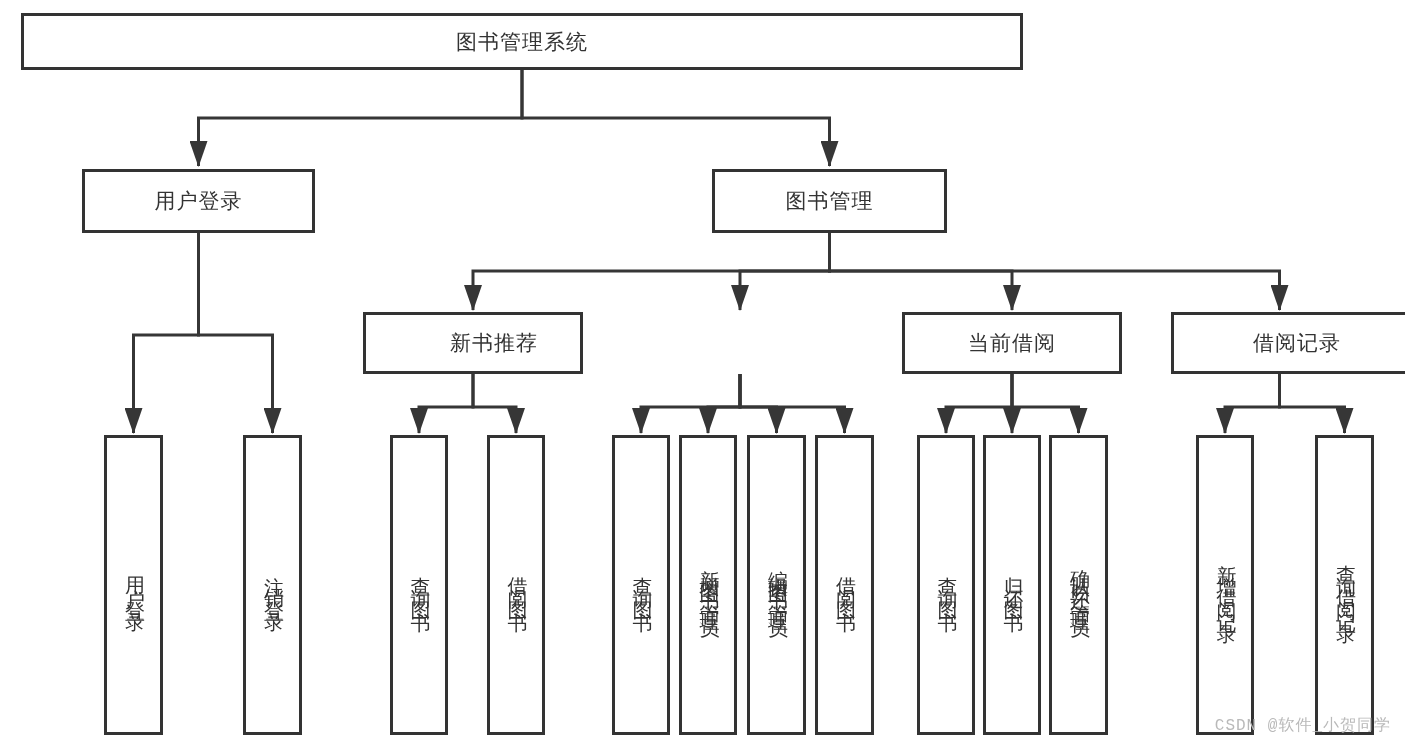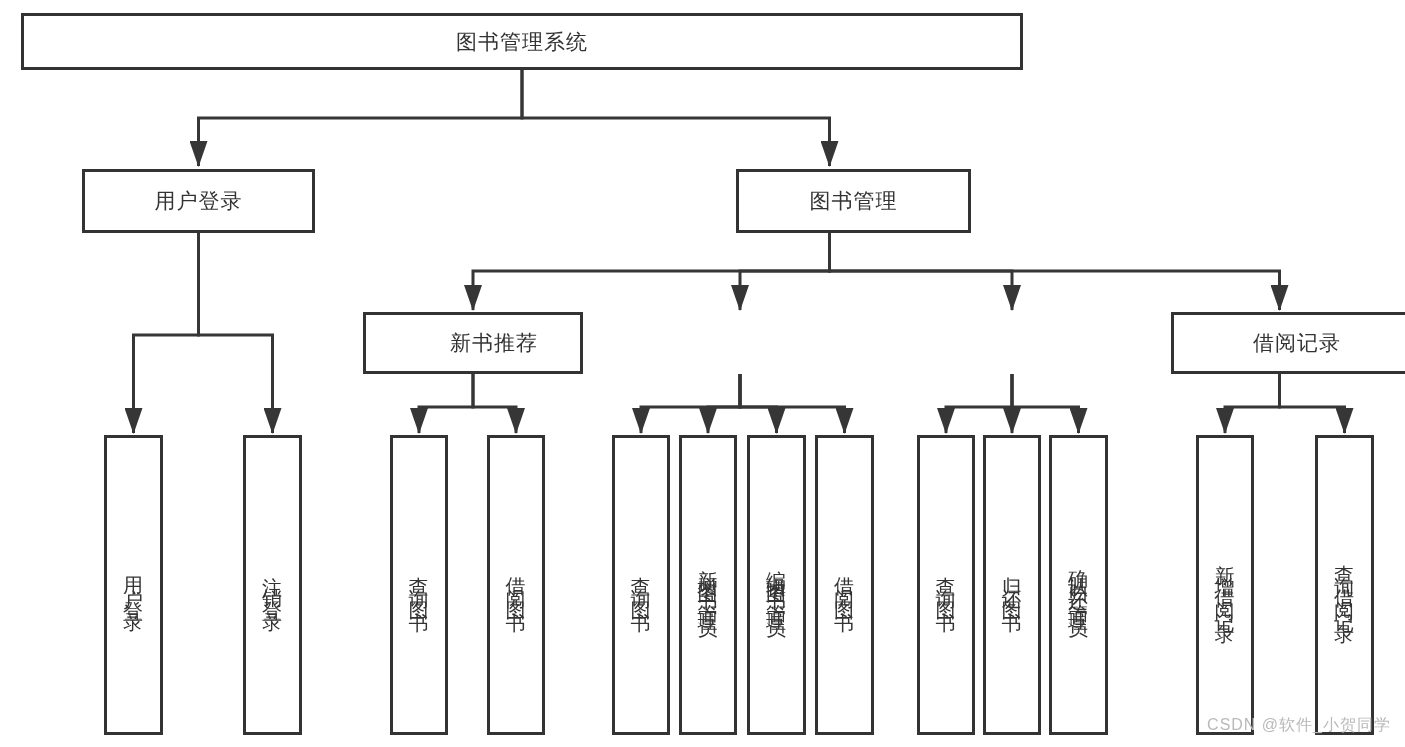--- a/index.html
+++ b/index.html
@@ -8,21 +8,21 @@
     --box-fill:#ffffff;
     --text:#333333;
     --watermark:#b9b9b9;
     --background:#ffffff;
   }
   html,body{margin:0;padding:0;background:var(--background);}
   .canvas{
     position:relative;
     width:1405px;height:747px;
     background:var(--background);
-    font-family:Liberation Sans, sans-serif;
+    font-family:Liberation Mono, monospace;
     overflow:hidden;
   }
   svg.connectors{position:absolute;left:0;top:0;width:1405px;height:747px;}
   svg.connectors path{fill:none;stroke:var(--line);stroke-width:3;stroke-linejoin:miter;}
   svg.connectors polygon{fill:var(--line);}
   .node{
     position:absolute;
     box-sizing:border-box;
     background:var(--box-fill);
     border:3px solid var(--box-border);
@@ -88,26 +88,29 @@
     <path d="M1279.5 374 L1279.5 407 L1344.5 407 L1344.5 433" marker-end="url(#arw)"></path>
   </svg>
 
   <div class="node h-node" style="left:21px;top:13px;width:1002px;height:57px;">
     <span>图书管理系统</span>
   </div>
 
   <div class="node h-node" style="left:82px;top:169px;width:233px;height:64px;">
     <span>用户登录</span>
   </div>
-  <div class="node h-node" style="left:712px;top:169px;width:235px;height:64px;margin-left:24px;">
+  <div class="node h-node" style="left:712px;top:169px;width:235px;height:64px;">
     <span>图书管理</span>
   </div>
 
   <div class="node h-node" style="left:363px;top:312px;width:220px;height:62px;padding-left:42px;">
     <span>新书推荐</span>
+  </div>
+  <div class="node h-node" style="left:902px;top:312px;width:220px;height:62px;">
+    <span>当前借阅</span>
   </div>
   <div class="node h-node" style="left:1171px;top:312px;width:252px;height:62px;">
     <span>借阅记录</span>
   </div>
 
   <div class="node v-node" style="left:104px;top:435px;width:59px;height:300px;">
     <span>用户登录</span>
   </div>
   <div class="node v-node" style="left:243px;top:435px;width:59px;height:300px;">
     <span>注销登录</span>

